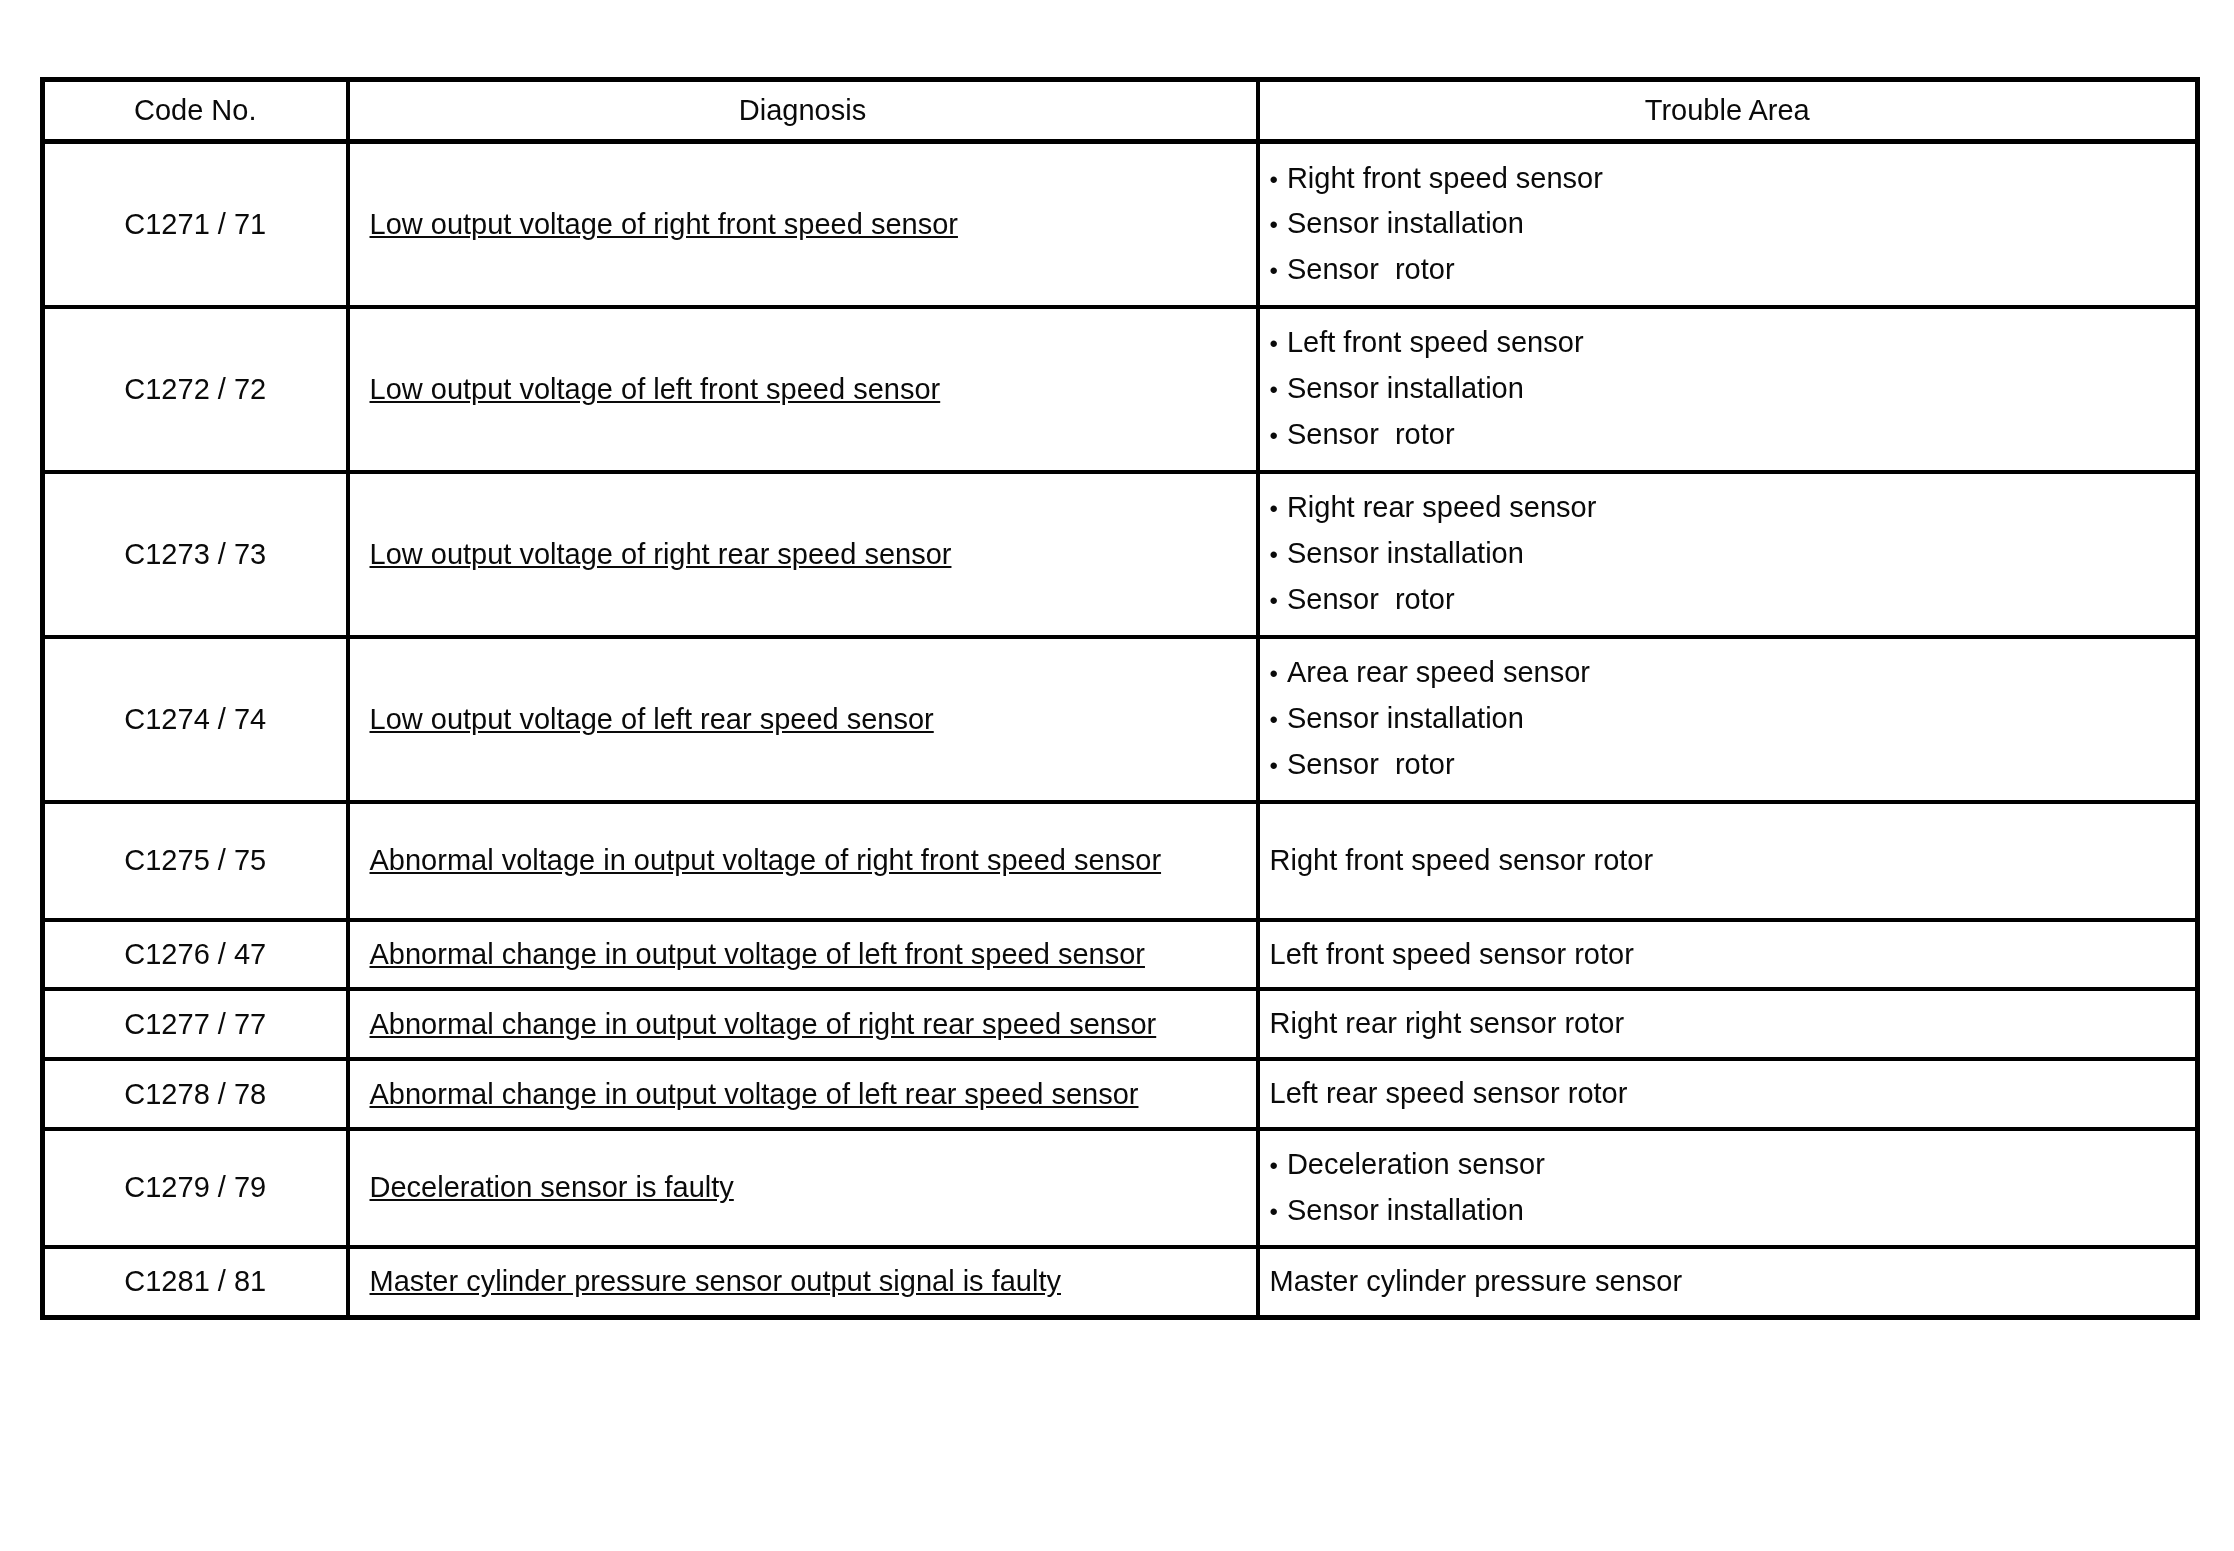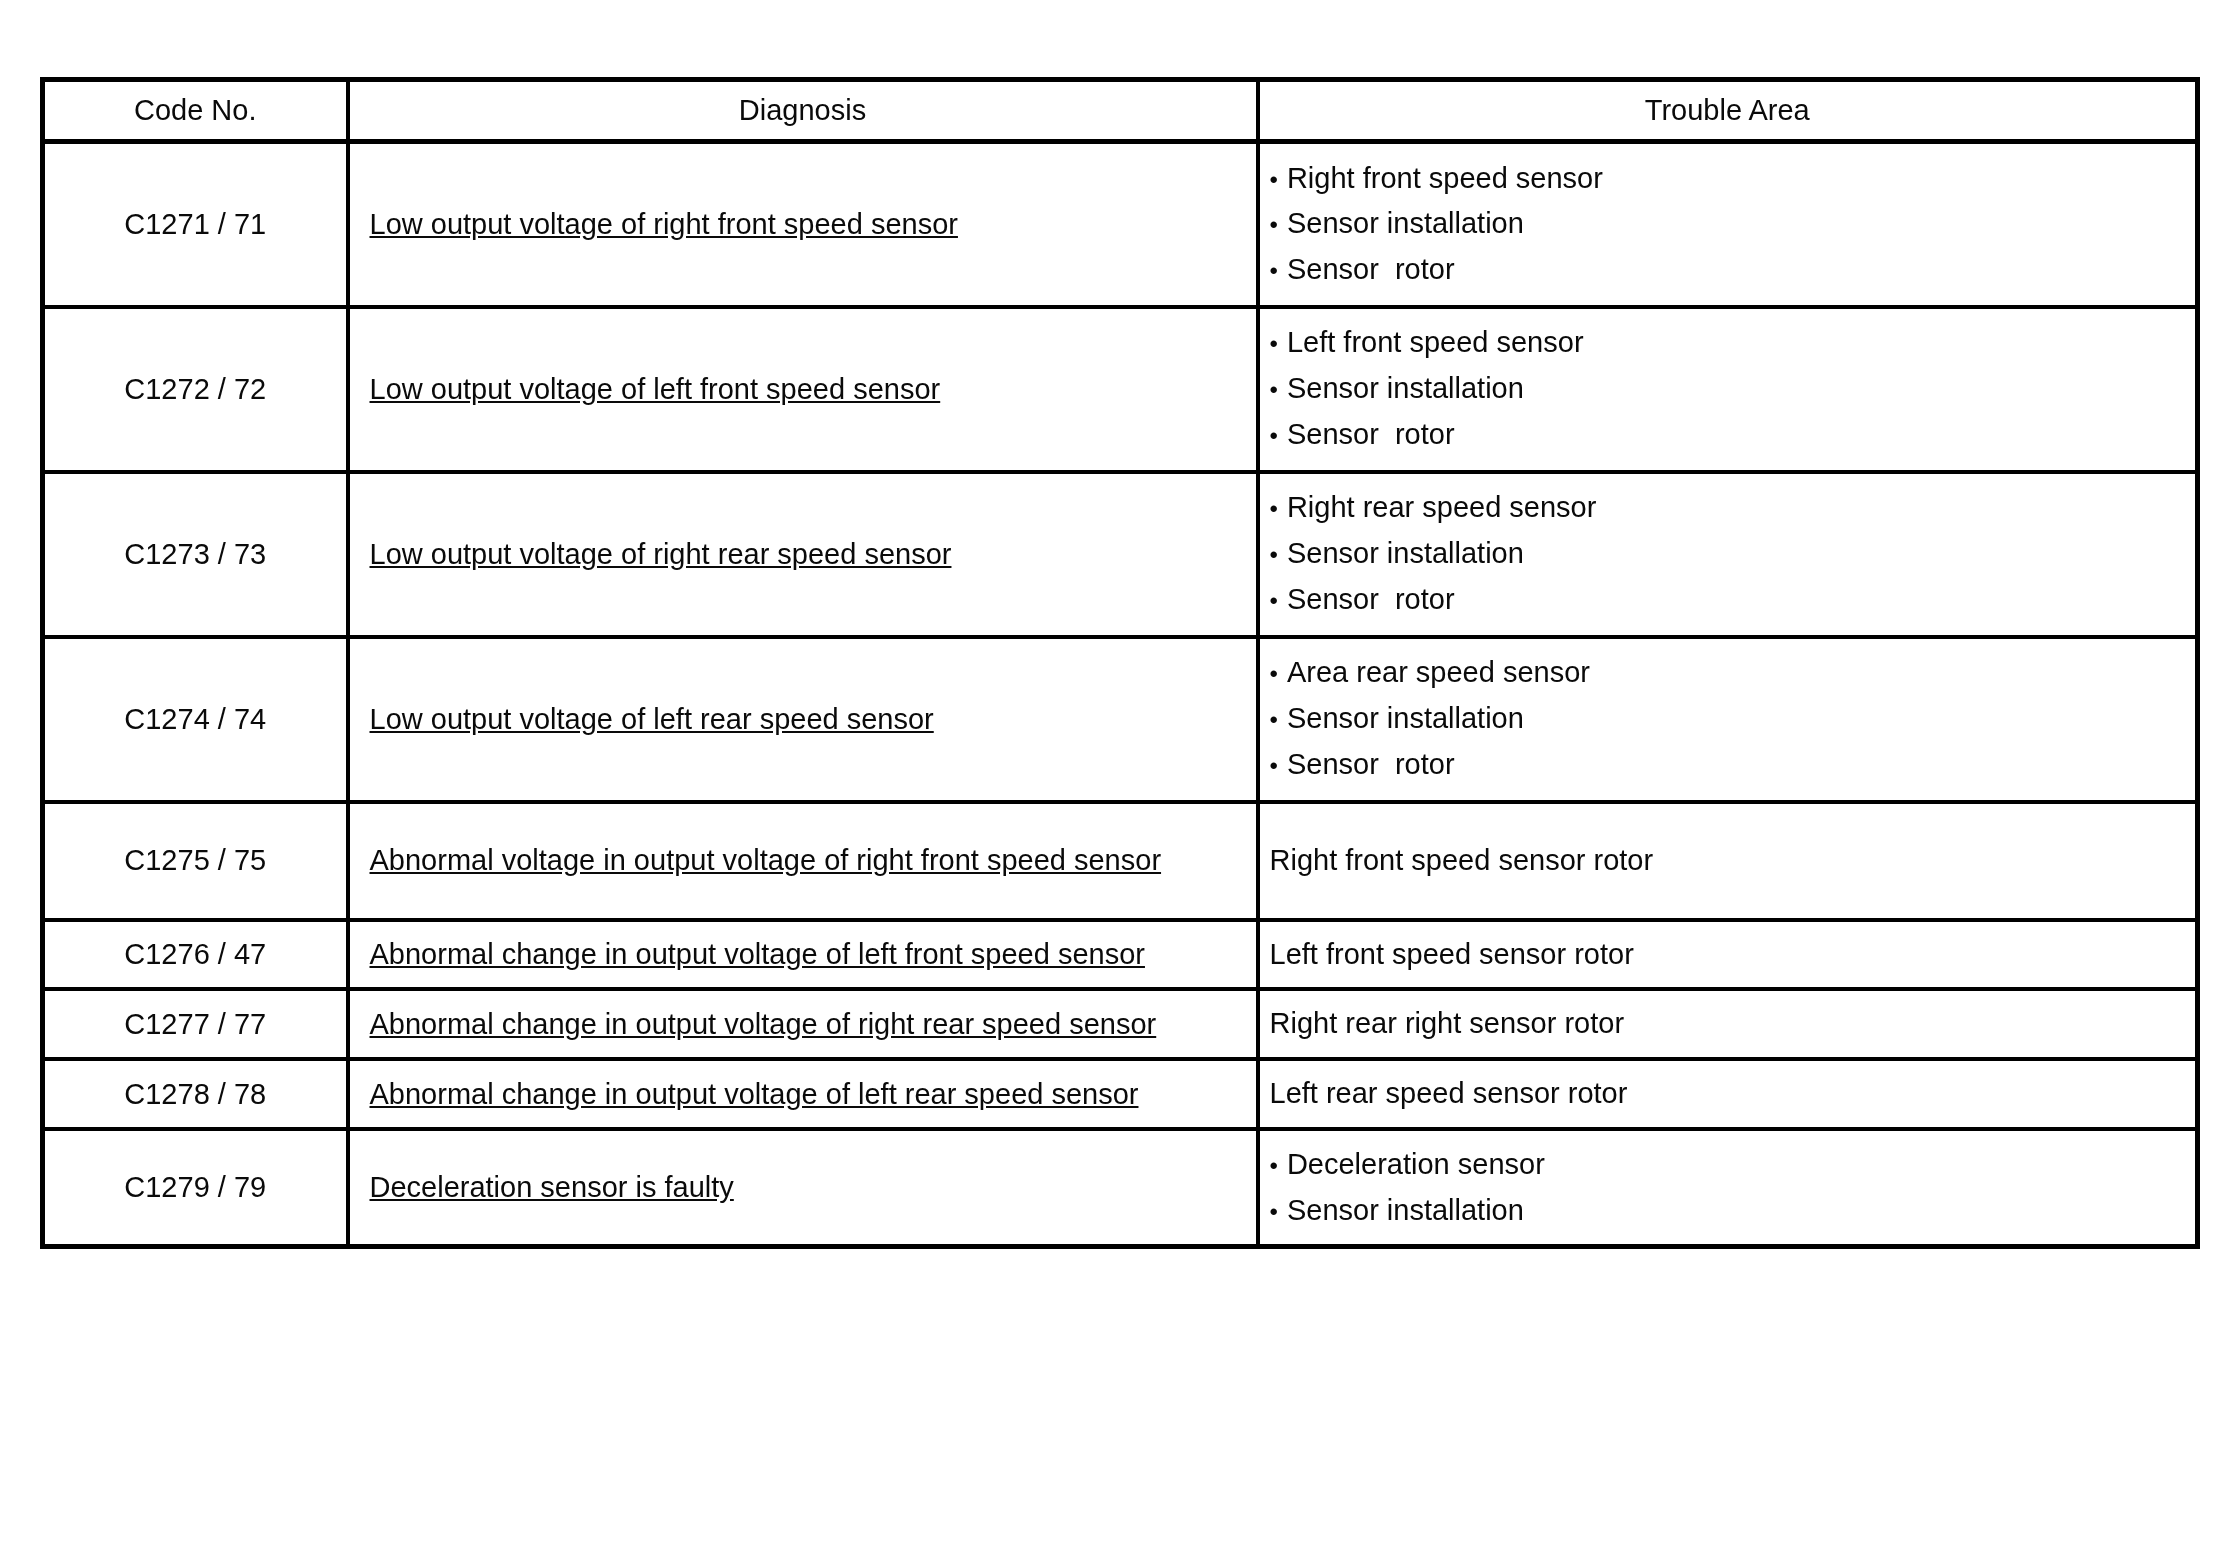--- a/index.html
+++ b/index.html
@@ -165,16 +165,23 @@
           </td>
         </tr>
         <tr style="height: 118px;">
           <td class="code-cell">C1279 / 79</td>
           <td class="diagnosis-cell">Deceleration sensor is faulty</td>
           <td class="trouble-cell">
             <div class="trouble-item"><span class="bullet">•</span><span>Deceleration sensor</span></div>
             <div class="trouble-item"><span class="bullet">•</span><span>Sensor installation</span></div>
           </td>
         </tr>
+        <tr style="height: 60px;">
+          <td class="code-cell">C1281 / 81</td>
+          <td class="diagnosis-cell">Master cylinder pressure sensor output signal is faulty</td>
+          <td class="trouble-cell">
+            <div class="trouble-item"><span>Master cylinder pressure sensor</span></div>
+          </td>
+        </tr>
       </tbody>
   </table>
   <div class="figure-id">G00198700</div>
 </div>
 
 </body></html>

